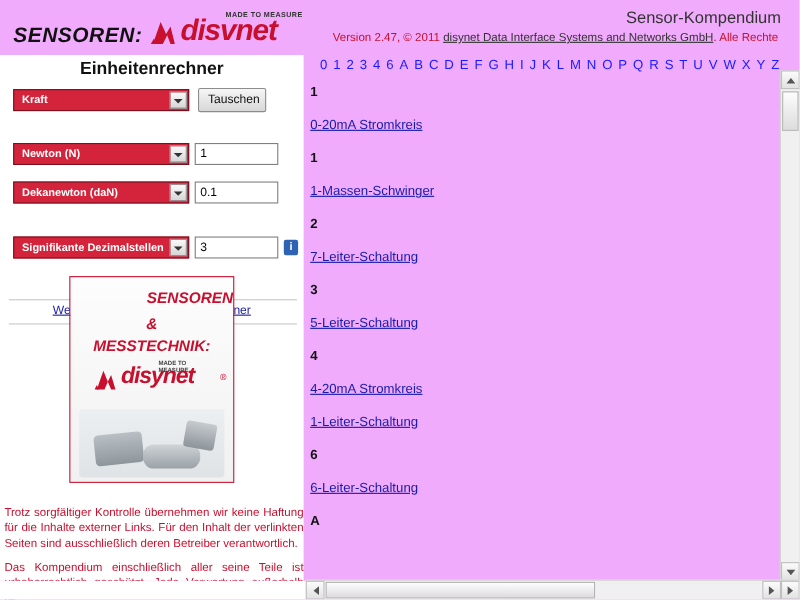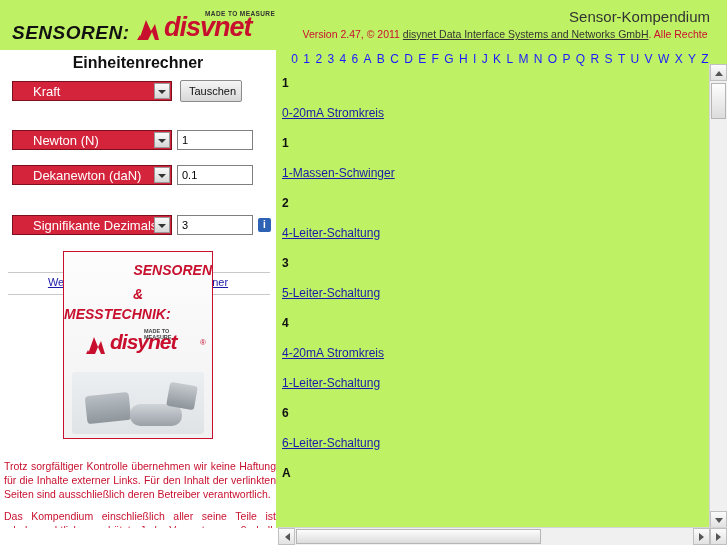--- a/index.html
+++ b/index.html
@@ -6,21 +6,21 @@
     margin: 0;
     padding: 0;
     background: #ffffff;
     font-family: "Liberation Sans", sans-serif;
   }
   #page {
     position: relative;
     width: 727px;
     height: 545px;
     overflow: hidden;
-    background: #bef264;
+    background: #f0abfc;
   }
 
   
   .header {
     position: absolute;
     left: 0; top: 0;
     width: 727px;
     height: 48px;
   }
   .brand-sensoren {
@@ -79,21 +79,20 @@
   .version-line .dark {
     color: #333;
   }
   .version-line .dark u { text-decoration: underline; }
 
   
   .alpha-index {
     position: absolute;
     left: 290px; top: 52px;
     width: 420px;
-    text-align: center;
     font-size: 12px;
     color: #0000cc;
   }
   .alpha-index a {
     color: #1a1aff;
     text-decoration: none;
     padding: 0 1px;
   }
 
   
@@ -113,24 +112,24 @@
     font-weight: bold;
     color: #111;
   }
 
   .red-select {
     position: absolute;
     height: 20px;
     background: #d4243c;
     border: 1px solid #7a0f1e;
     color: #ffffff;
-    font-size: 13px;
-    font-weight: normal;
+    font-size: 10px;
+    font-weight: bold;
     line-height: 20px;
-    padding-left: 20px;
+    padding-left: 7px;
     box-sizing: border-box;
     overflow: hidden;
     white-space: nowrap;
   }
   .red-select .arrowbox {
     position: absolute;
     right: 1px; top: 1px;
     width: 16px; height: 16px;
     background: linear-gradient(#fafafa, #d6d6d6);
     border: 1px solid #999;
@@ -238,21 +237,21 @@
     text-align: center;
     color: #c8102e;
     font-weight: bold;
     font-style: italic;
     font-size: 14px;
   }
   .banner .b-mess {
     position: absolute;
     left: 0; top: 54px;
     width: 100%;
-    text-align: left;
+    text-align: center;
     color: #c8102e;
     font-weight: bold;
     font-style: italic;
     font-size: 14px;
   }
   .banner .b-logo {
     position: absolute;
     left: 22px; top: 78px;
     width: 110px; height: 30px;
   }
@@ -563,21 +562,21 @@
   </div>
 
   <div class="right-col">
     <div class="grp-head">1</div>
     <a class="entry" href="#">0-20mA Stromkreis</a>
 
     <div class="grp-head">1</div>
     <a class="entry" href="#">1-Massen-Schwinger</a>
 
     <div class="grp-head">2</div>
-    <a class="entry" href="#">4-Leiter-Schaltung</a>
+    <a class="entry" href="#">7-Leiter-Schaltung</a>
 
     <div class="grp-head">3</div>
     <a class="entry" href="#">5-Leiter-Schaltung</a>
 
     <div class="grp-head">4</div>
     <a class="entry" href="#">4-20mA Stromkreis</a>
     <a class="entry" href="#">1-Leiter-Schaltung</a>
 
     <div class="grp-head">6</div>
     <a class="entry" href="#">6-Leiter-Schaltung</a>

